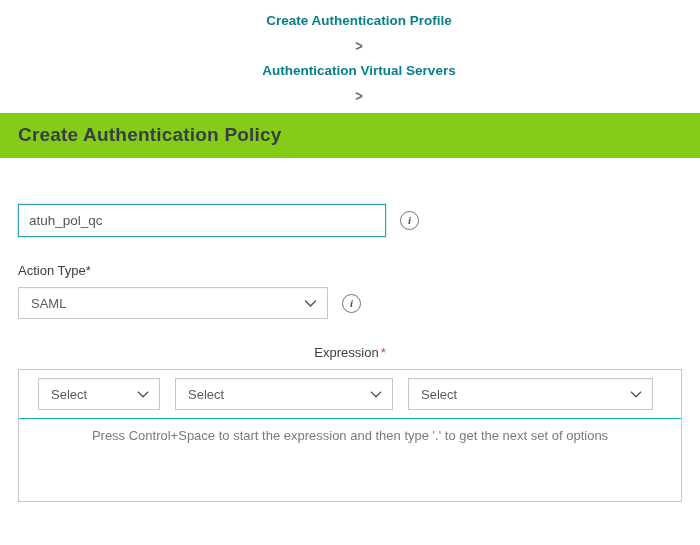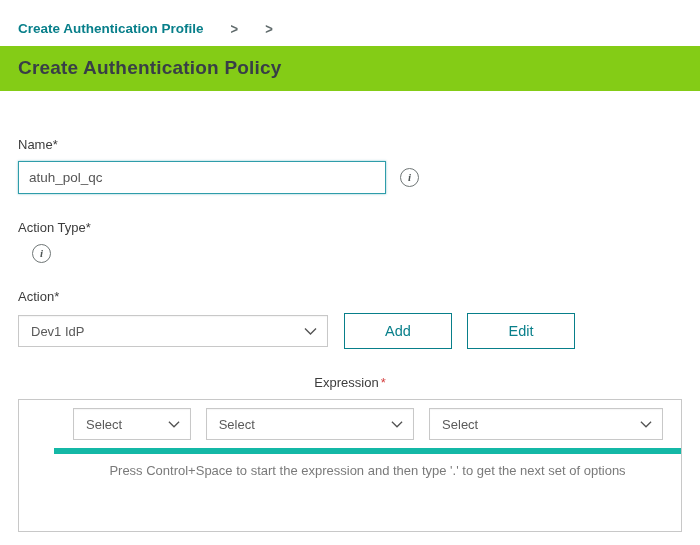--- a/index.html
+++ b/index.html
@@ -1,21 +1,21 @@
 <!DOCTYPE html>
 <html><head>
 <meta charset="utf-8">
 <style>
   * { box-sizing: border-box; margin: 0; padding: 0; }
   html, body { width: 700px; height: 545px; overflow: hidden; background: #ffffff;
     font-family: "Liberation Sans", sans-serif; }
 
   
-  .breadcrumb { display: flex; align-items: center; gap: 27px; padding: 21px 0 10px 18px;
-    white-space: nowrap; overflow: hidden; }
+  .breadcrumb { display: flex; align-items: center; gap: 10px; padding: 13px 0 10px 18px;
+    white-space: nowrap; overflow: hidden; flex-direction: column; }
   .crumb { color: #087f8a; font-weight: bold; font-size: 13.5px; text-decoration: none;
     cursor: pointer; flex: 0 0 auto; }
   .crumb-sep { color: #5f6a6b; font-size: 13px; font-weight: bold; flex: 0 0 auto;
     transform: scaleY(1.15); }
 
   
   .page-header { background: #84cc16; padding: 11px 26px 12px 18px; }
   .page-header h1 { font-size: 19px; font-weight: bold; color: #383e47; letter-spacing: .2px; }
 
   
@@ -39,73 +39,66 @@
     background: #fff; display: flex; align-items: center; padding: 0 30px 0 12px;
     font-size: 13px; color: #5a5a5a; cursor: pointer; box-shadow: inset 0 1px 1px rgba(0,0,0,.04); }
   .select .chev { position: absolute; right: 10px; top: 50%; transform: translateY(-50%); }
 
   .btn-outline { height: 36px; width: 108px; background: #ffffff; border: 1px solid #087f8a;
     color: #087f8a; font-size: 14.5px; cursor: pointer; margin-left: 15px;
     font-family: "Liberation Sans", sans-serif; }
   .btn-outline:first-of-type { margin-left: 16px; }
 
   
-  .expression-box { border: 1px solid #c8c8c8; margin-top: 2px; padding-left: 35px; }
+  .expression-box { border: 1px solid #c8c8c8; margin-top: 2px; }
   .expr-toolbar { display: flex; gap: 15px; padding: 8px 18px 8px 19px; }
   .expr-select { width: 122px; }
   .expr-select.mid { width: 218px; }
   .expr-select.wide { width: 245px; }
-  .expr-area { border-top: 6px solid #14b8a6; height: 83px; padding: 9px 10px;
+  .expr-area { border-top: 1px solid #14b8a6; height: 83px; padding: 9px 10px;
     font-size: 13px; color: #7a7a7a; cursor: text; }
 </style>
 </head>
 <body>
 
 <nav class="breadcrumb">
   <a class="crumb">Create Authentication Profile</a>
   <span class="crumb-sep">&gt;</span>
+  <a class="crumb">Authentication Virtual Servers</a>
   <span class="crumb-sep">&gt;</span>
 </nav>
 
 <header class="page-header">
   <h1>Create Authentication Policy</h1>
 </header>
 
 <main class="form">
 
   <div class="field">
-    <label class="field-label">Name*</label>
     <div class="row">
       <input class="text-input focused" type="text" value="atuh_pol_qc" style="">
       <span class="info-icon">i</span>
     </div>
   </div>
 
   <div class="field">
     <label class="field-label">Action Type*</label>
     <div class="row">
-      <span class="info-icon">i</span>
-    </div>
-  </div>
-
-  <div class="field">
-    <label class="field-label">Action*</label>
-    <div class="row">
       <div class="select">
-        <span>Dev1 IdP</span>
+        <span>SAML</span>
         <span class="chev">
           <svg width="13" height="8" viewBox="0 0 13 8">
             <path d="M1 1 L6.5 6.5 L12 1" stroke="#555" stroke-width="1.4" fill="none"></path>
           </svg>
         </span>
       </div>
-      <button class="btn-outline">Add</button>
-      <button class="btn-outline">Edit</button>
+      <span class="info-icon">i</span>
     </div>
   </div>
+
 
   <div class="field" style="margin-bottom:0;text-align:center;">
     <label class="field-label">
       <span>Expression</span><span class="req">*</span>
     </label>
 
     <div class="expression-box">
       <div class="expr-toolbar">
 
         <div class="select expr-select">

